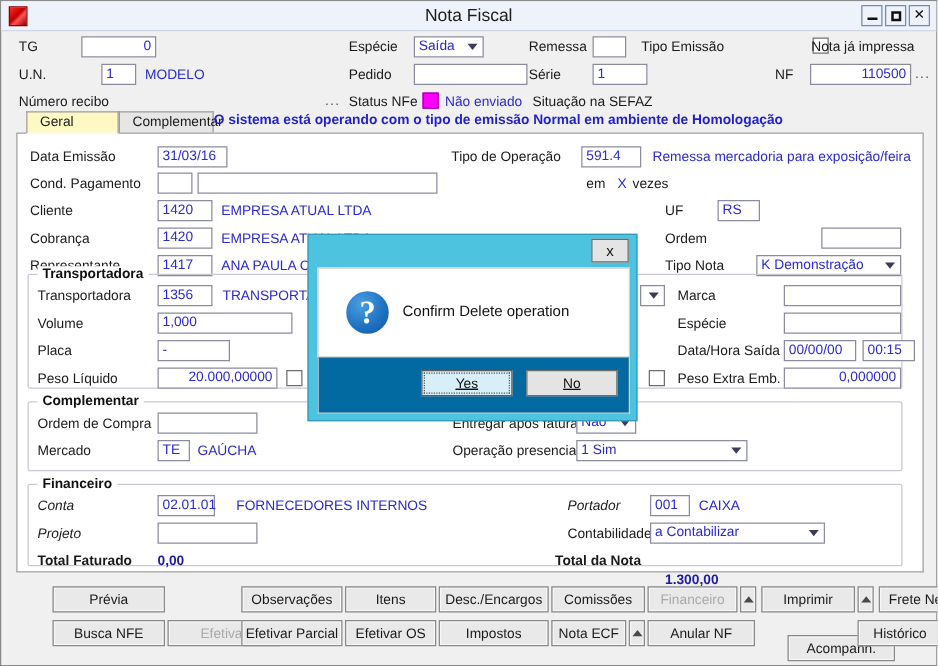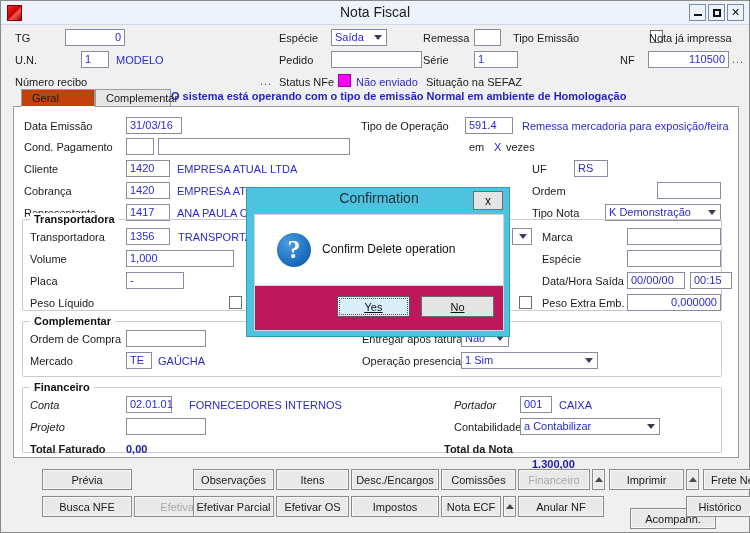--- a/index.html
+++ b/index.html
@@ -77,21 +77,21 @@
   .dots { position:absolute; color:#555; font-size:11px; letter-spacing:1px; }
 
   
   .tabstrip { position: absolute; left: 12px; top: 88px; width: 726px; height: 17px; }
   .tab {
     position: absolute; top: 0; height: 18px; padding: 0 10px;
     font-size: 11px; line-height: 17px; color: #1a1a1a;
     border: 1px solid #9c9c9c; border-bottom: none;
     background: #e6e6e6;
   }
-  .tab.active { background: #c2410c; border-bottom: 1px solid #ffffff; z-index: 3; }
+  .tab.active { background: #fef9c3; border-bottom: 1px solid #ffffff; z-index: 3; }
   .tab-banner {
     position: absolute; left: 158px; top: 1px;
     font-size: 11px; font-weight: bold; color: #1f1fd0; white-space: nowrap;
   }
 
   
   .panel {
     position: absolute; left: 12px; top: 105px; width: 726px; height: 352px;
     background: #ffffff; border: 1px solid #9c9c9c;
   }
@@ -139,21 +139,21 @@
     background: #e4e4e4; border: 1px solid #6c6c6c;
     display: flex; align-items: center; justify-content: center;
     font-size: 12px; color: #111;
   }
   .modal-body {
     position: absolute; left: 7px; top: 26px; width: 250px; height: 72px;
     background: #ffffff; border: 1px solid #d2d2d2;
   }
   .modal-foot {
     position: absolute; left: 7px; top: 98px; width: 250px; height: 45px;
-    background: #be185d; border: 1px solid #d2d2d2; border-top: none;
+    background: #0369a1; border: 1px solid #d2d2d2; border-top: none;
   }
   .qmark {
     position: absolute; left: 22px; top: 18px; width: 34px; height: 34px;
     border-radius: 50%;
     background: radial-gradient(circle at 35% 30%, #4a9fe0 0%, #1d6fc0 60%, #14559a 100%);
     color: #ffffff; font-size: 26px; font-weight: bold;
     display: flex; align-items: center; justify-content: center;
     font-family: "Liberation Serif", serif;
   }
   .modal-msg {
@@ -295,20 +295,21 @@
     <div class="lbl" style="left:528px; top:146px;">Espécie</div>
     <div class="tb" style="left:613px; top:143px; width:94px;"></div>
 
     <div class="lbl" style="left:16px; top:168px;">Placa</div>
     <div class="tb" style="left:112px; top:165px; width:58px;">-</div>
     <div class="lbl" style="left:528px; top:168px;">Data/Hora Saída</div>
     <div class="tb" style="left:613px; top:165px; width:58px;">00/00/00</div>
     <div class="tb" style="left:676px; top:165px; width:42px;">00:15</div>
 
     <div class="lbl" style="left:16px; top:190px;">Peso Líquido</div>
+    <div class="tb right" style="left:112px; top:187px; width:96px;">20.000,00000</div>
     <div class="chk" style="left:215px; top:189px;"></div>
     <div class="chk" style="left:505px; top:189px;"></div>
     <div class="lbl" style="left:528px; top:190px;">Peso Extra Emb.</div>
     <div class="tb right" style="left:613px; top:187px; width:94px;">0,000000</div>
 
     <div class="group" style="left:8px; top:214px; width:700px; height:56px;"></div>
     <div class="group-title" style="left:16px; top:208px;">Complementar</div>
 
     <div class="lbl" style="left:16px; top:226px;">Ordem de Compra</div>
     <div class="tb" style="left:112px; top:223px; width:80px;"></div>
@@ -411,21 +412,20 @@
     <div class="btn" style="left:596px; top:44px; width:86px;margin-left:21px;">
       <span>Acompanh.</span>
     </div>
     <div class="btn" style="left:673px; top:32px; width:68px;">
       <span>Histórico</span>
     </div>
 
   </div>
 
   <div class="modal">
-    <div class="modal-title">Confirmation</div>
     <div class="modal-close">
       <span>x</span>
     </div>
     <div class="modal-body">
       <div class="qmark">
         <span>?</span>
       </div>
       <div class="modal-msg">Confirm Delete operation</div>
     </div>
     <div class="modal-foot">

